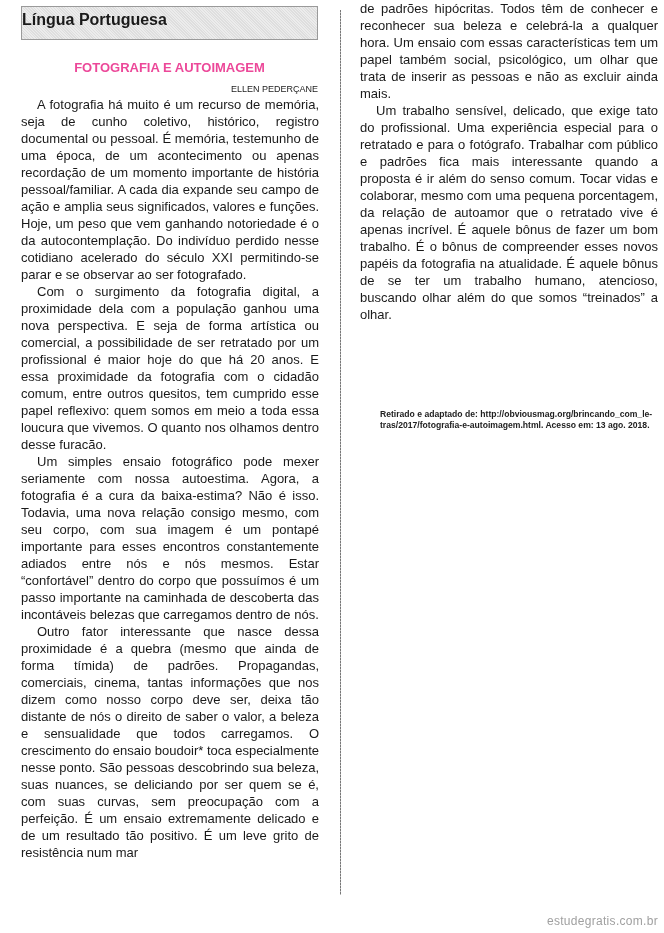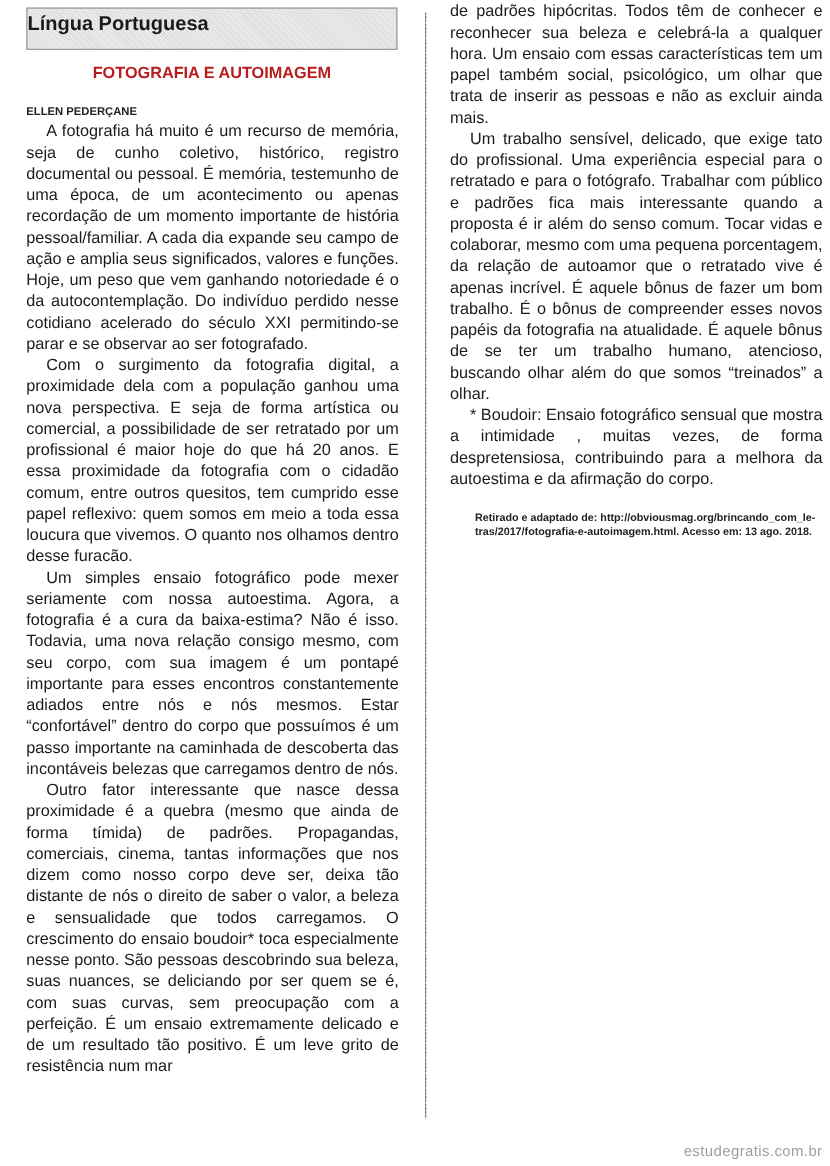--- a/index.html
+++ b/index.html
@@ -5,24 +5,24 @@
     html, body { margin: 0; padding: 0; background: #ffffff; }
     body { width: 664px; height: 933px; position: relative; overflow: hidden;
            font-family: "Liberation Sans", sans-serif; color: #1a1a1a; }
     .subject-box {
       position: absolute; left: 21px; top: 6px; width: 297px; height: 34px;
       border: 1px solid #9a9a9a; background: #e4e4e4;
       background-image: repeating-linear-gradient(45deg, #dedede 0 1px, #ececec 1px 2px);
       box-sizing: border-box; text-align: left;
     }
     .subject-box span { font-size: 16px; font-weight: bold; line-height: 25px; color: #1a1a1a; }
-    .title { position: absolute; left: 21px; top: 50px; width: 297px; text-align: center;
-             font-size: 13px; font-weight: bold; color: #b91c1c; }
-    .author { position: absolute; left: 21px; top: 84px; width: 297px; 
-              font-size: 9px; font-weight: bold; color: #222; }
+    .title { position: absolute; left: 21px; top: 60px; width: 297px; text-align: center;
+             font-size: 13px; font-weight: bold; color: #ec4899; }
+    .author { position: absolute; left: 21px; top: 84px; width: 297px; text-align: right;
+              font-size: 9px; font-weight: normal; color: #222; }
     .col { position: absolute; font-size: 13px; line-height: 17px; text-align: justify; }
     .col p { margin: 0; text-indent: 16px; }
     .col-left { left: 21px; top: 96px; width: 298px; }
     .col-right { left: 360px; top: 0px; width: 298px; }
     .col-right p.cont { text-indent: 0; }
     .divider { position: absolute; left: 340px; top: 10px; width: 1px; height: 885px;
                background: repeating-linear-gradient(#777 0 2px, #bbb 2px 3px); }
     .source { position: absolute; left: 360px; top: 409px; width: 300px;
               font-size: 8.6px; font-weight: bold; line-height: 11px; color: #222; margin-left: 20px; }
     .watermark { position: absolute; right: 6px; bottom: 5px; font-size: 12px; color: #a0a0a0;
@@ -43,18 +43,17 @@
   <p>Com o surgimento da fotografia digital, a proximidade dela com a população ganhou uma nova perspectiva. E seja de forma artística ou comercial, a possibilidade de ser retratado por um profissional é maior hoje do que há 20 anos. E essa proximidade da fotografia com o cidadão comum, entre outros quesitos, tem cumprido esse papel reflexivo: quem somos em meio a toda essa loucura que vivemos. O quanto nos olhamos dentro desse furacão.</p>
   <p>Um simples ensaio fotográfico pode mexer seriamente com nossa autoestima. Agora, a fotografia é a cura da baixa-estima? Não é isso. Todavia, uma nova relação consigo mesmo, com seu corpo, com sua imagem é um pontapé importante para esses encontros constantemente adiados entre nós e nós mesmos. Estar “confortável” dentro do corpo que possuímos é um passo importante na caminhada de descoberta das incontáveis belezas que carregamos dentro de nós.</p>
   <p>Outro fator interessante que nasce dessa proximidade é a quebra (mesmo que ainda de forma tímida) de padrões. Propagandas, comerciais, cinema, tantas informações que nos dizem como nosso corpo deve ser, deixa tão distante de nós o direito de saber o valor, a beleza e sensualidade que todos carregamos. O crescimento do ensaio boudoir* toca especialmente nesse ponto. São pessoas descobrindo sua beleza, suas nuances, se deliciando por ser quem se é, com suas curvas, sem preocupação com a perfeição. É um ensaio extremamente delicado e de um resultado tão positivo. É um leve grito de resistência num mar</p>
 </div>
 
 <div class="divider"></div>
 
 <div class="col col-right">
   <p class="cont">de padrões hipócritas. Todos têm de conhecer e reconhecer sua beleza e celebrá-la a qualquer hora. Um ensaio com essas características tem um papel também social, psicológico, um olhar que trata de inserir as pessoas e não as excluir ainda mais.</p>
   <p>Um trabalho sensível, delicado, que exige tato do profissional. Uma experiência especial para o retratado e para o fotógrafo. Trabalhar com público e padrões fica mais interessante quando a proposta é ir além do senso comum. Tocar vidas e colaborar, mesmo com uma pequena porcentagem, da relação de autoamor que o retratado vive é apenas incrível. É aquele bônus de fazer um bom trabalho. É o bônus de compreender esses novos papéis da fotografia na atualidade. É aquele bônus de se ter um trabalho humano, atencioso, buscando olhar além do que somos “treinados” a olhar.</p>
-  <p>* Boudoir: Ensaio fotográfico sensual que mostra a intimidade , muitas vezes, de forma despretensiosa, contribuindo para a melhora da autoestima e da afirmação do corpo.</p>
 </div>
 
 <div class="source">Retirado e adaptado de: http://obviousmag.org/brincando_com_le-tras/2017/fotografia-e-autoimagem.html. Acesso em: 13 ago. 2018.</div>
 
 <div class="watermark">estudegratis.com.br</div>
 
 </body></html>

